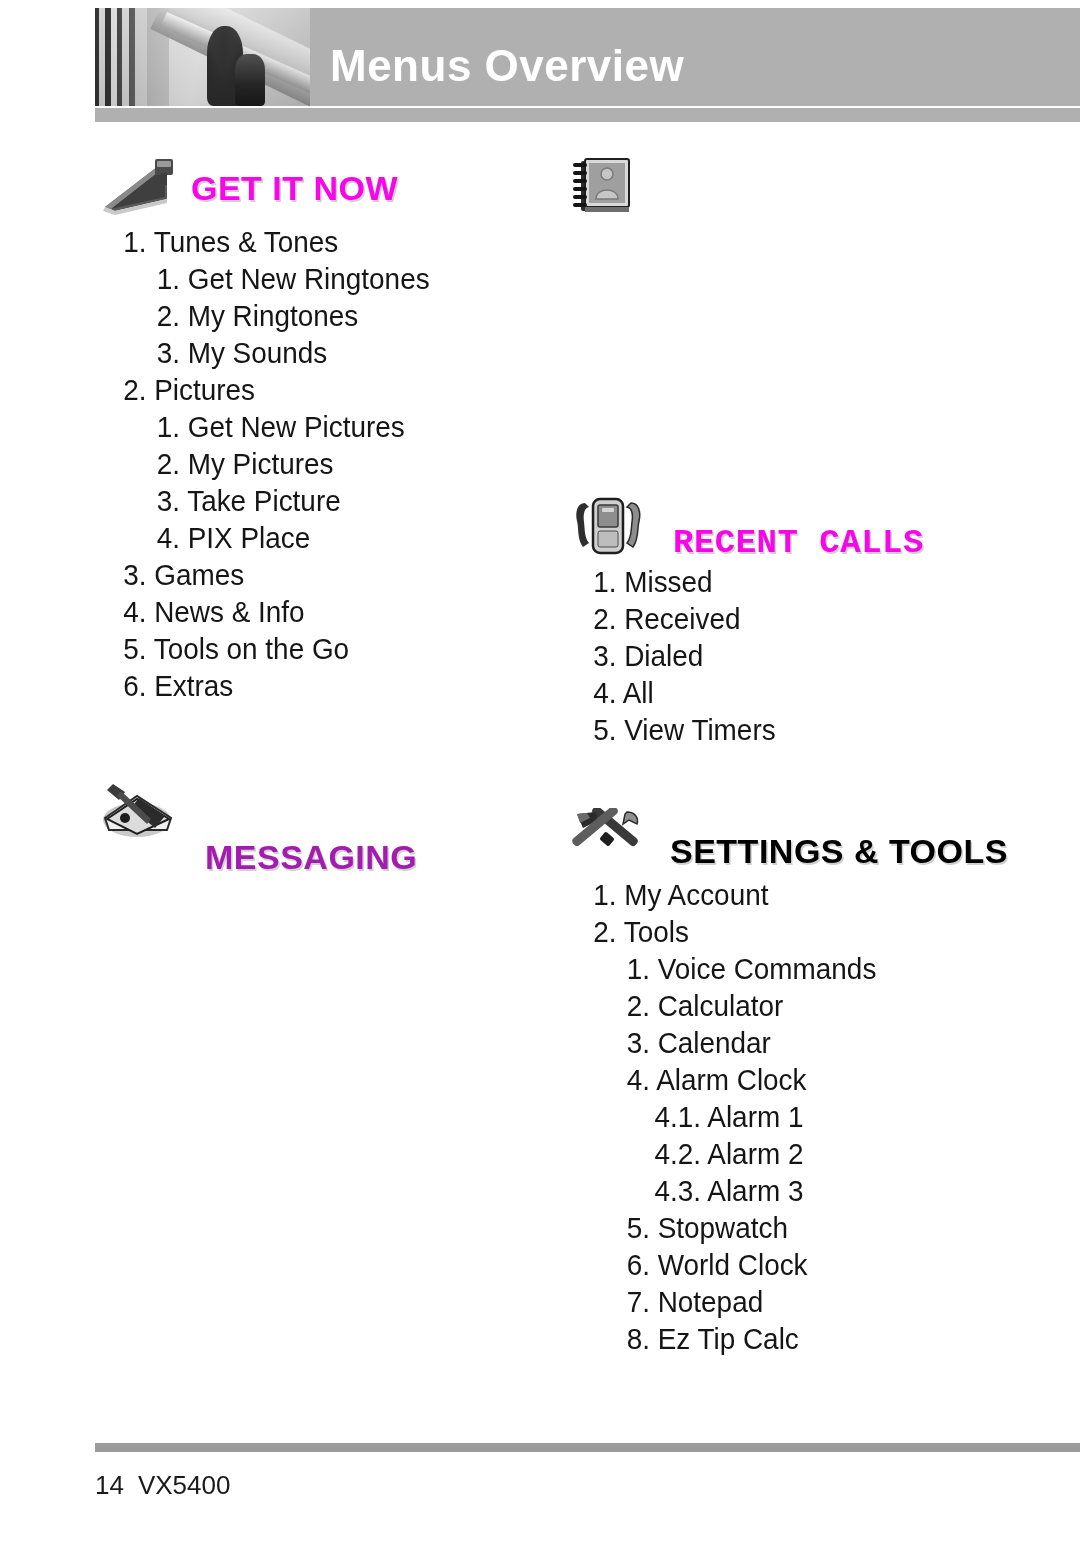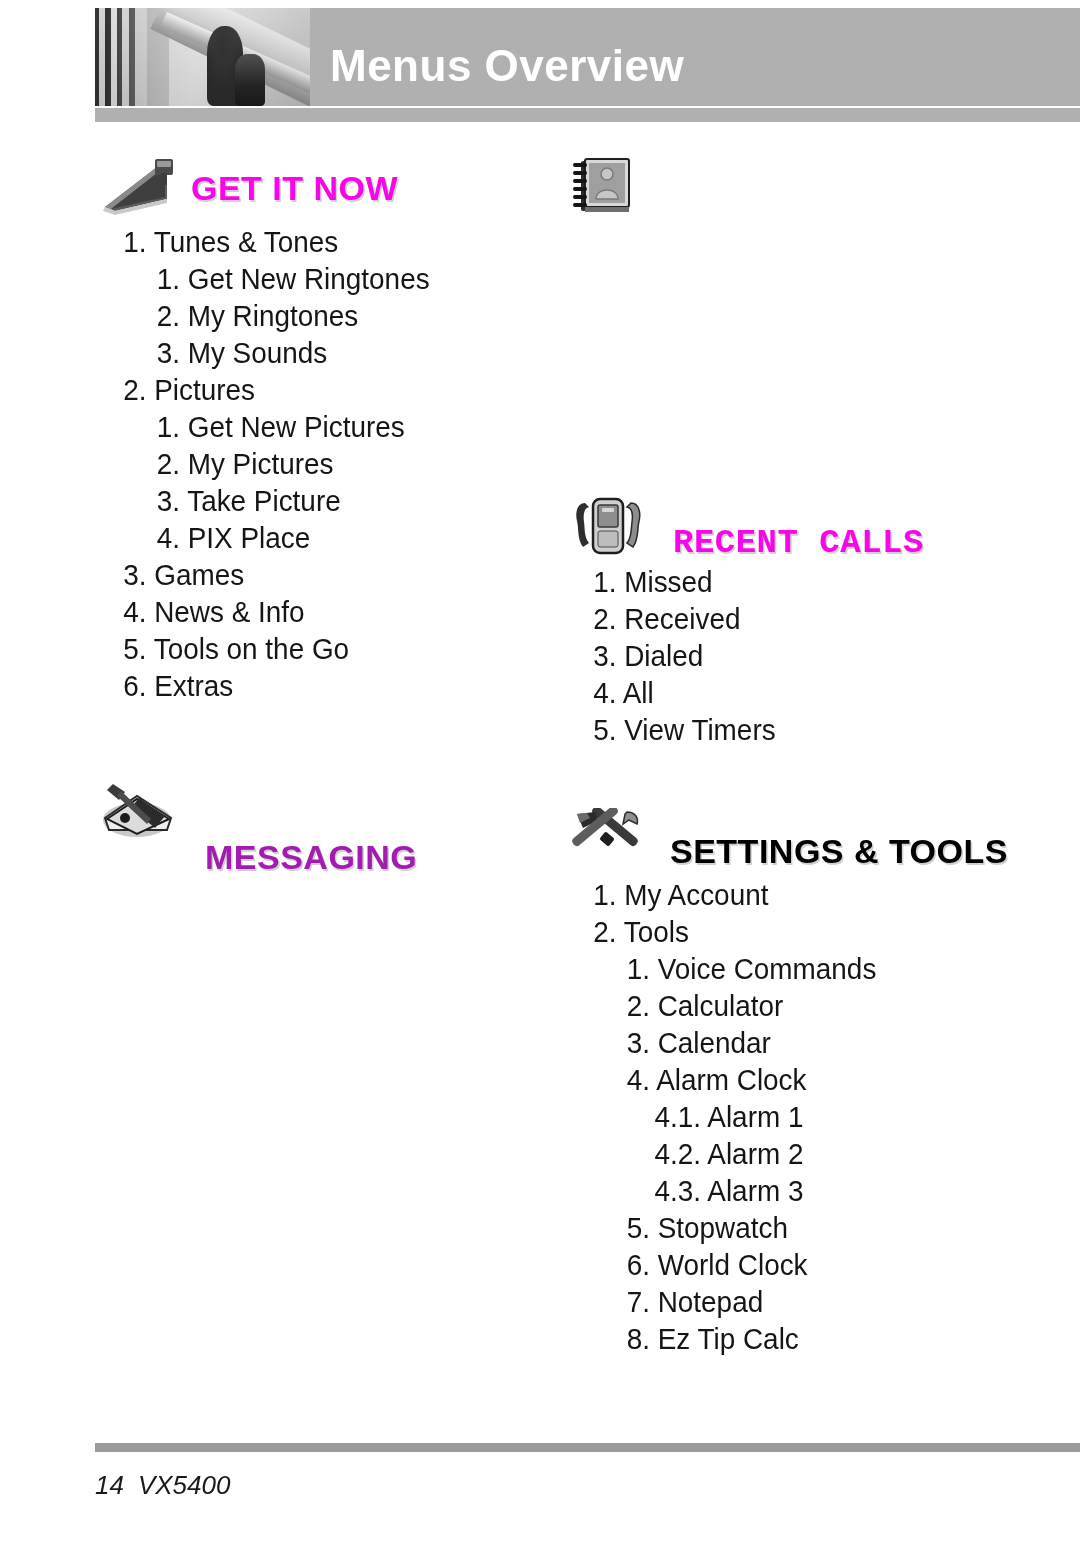--- a/index.html
+++ b/index.html
@@ -177,21 +177,20 @@
     height: 9px;
     background: #9b9b9b;
   }
   .footer {
     position: absolute;
     left: 95px;
     top: 1470px;
     font-size: 26px;
     color: #1a1a1a;
     white-space: nowrap;
-    font-style: italic;
   }
   .footer .pg { margin-right: 14px; }
 </style>
 </head>
 <body>
 
 <div class="header">
   <div class="header-bar"></div>
   <div class="header-photo">
     <div class="ph-base"></div>

